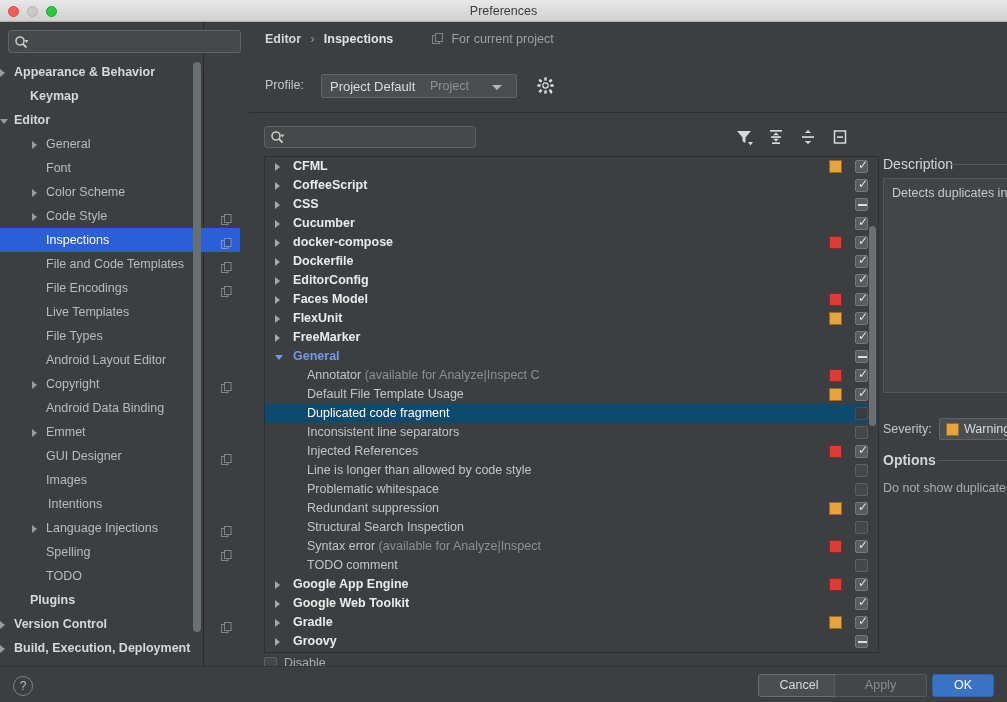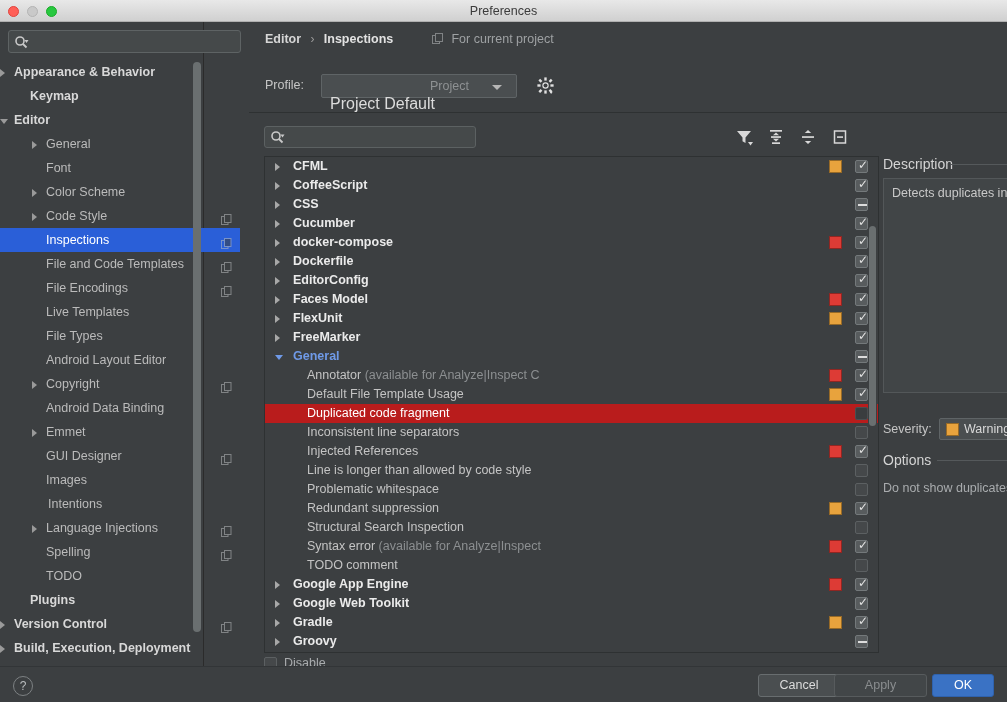--- a/index.html
+++ b/index.html
@@ -79,21 +79,21 @@
     color: #9ea1a3; font-size: 12.5px;
   }
   .forproj .ficon { display: inline-block; vertical-align: -2px; margin-right: 4px; opacity: .7; }
 
   .profrow { position: absolute; left: 16px; top: 52px; height: 24px; }
   .prof-label { position: absolute; left: 0; top: 4px; color: #c6c6c6; font-size: 12.5px; }
   .prof-combo {
     position: absolute; left: 56px; top: 0; width: 196px; height: 24px;
     background: #4a4e50; border: 1px solid #5f6466; border-radius: 2px;
   }
-  .prof-combo .v1 { position: absolute; left: 8px; top: 20px; color: #dcdcdc; font-size: 16px; }
+  .prof-combo .v1 { position: absolute; left: 8px; top: 4px; color: #dcdcdc; font-size: 13px; }
   .prof-combo .v2 { position: absolute; left: 108px; top: 4px; color: #8e9193; font-size: 12.5px; }
   .prof-combo .chev {
     position: absolute; right: 14px; top: 10px; width: 0; height: 0;
     border-left: 5px solid transparent; border-right: 5px solid transparent; border-top: 5px solid #b6b6b6;
   }
   .gear-btn { position: absolute; left: 271px; top: 2px; width: 20px; height: 20px; }
 
   .sepline { position: absolute; left: 0; top: 90px; width: 758px; height: 1px; background: #2e3132; }
 
   
@@ -104,21 +104,21 @@
   .tb-search .mag { position: absolute; left: 5px; top: 3px; }
   .tb-btn { position: absolute; top: 104px; width: 22px; height: 22px; }
 
   
   .treepanel {
     position: absolute; left: 15px; top: 134px; width: 615px; height: 497px;
     background: #3c3f41; border: 1px solid #2e3132;
     overflow: hidden;
   }
   .trow { position: relative; height: 19px; line-height: 19px; white-space: nowrap; }
-  .trow.sel { background: #b91c1c; text-align: right; }
+  .trow.sel { background: #0c4a6e; text-align: right; }
   .trow .arr {
     position: absolute; width: 0; height: 0; top: 6px;
     border-left: 5px solid #a8a8a8; border-top: 4px solid transparent; border-bottom: 4px solid transparent;
   }
   .trow .arr.open {
     border-left: 4px solid transparent; border-right: 4px solid transparent;
     border-top: 5px solid #6f9ae8; border-bottom: 0; top: 8px;
   }
   .trow .tlbl { position: absolute; font-size: 12.5px; }
   .trow.grp .tlbl { color: #ebebeb; font-weight: bold; }
@@ -632,21 +632,21 @@
       <div class="sev-combo">
         <span class="sw" id="sev-sw" style="background: rgb(232, 163, 61);"></span>
         <span class="sv">Warning</span>
 
       </div>
 
     </div>
 
     <div class="optsec">
       <div class="sec-title-row">
-        <span class="st" style="font-weight:normal">Options</span>
+        <span class="st" style="font-weight:bold">Options</span>
         <span class="rule" style="width:306px"></span>
       </div>
     </div>
     <div class="optrow">
       <span class="olbl">Do not show duplicates simpler than:</span>
 
     </div>
 
   </div>
 

